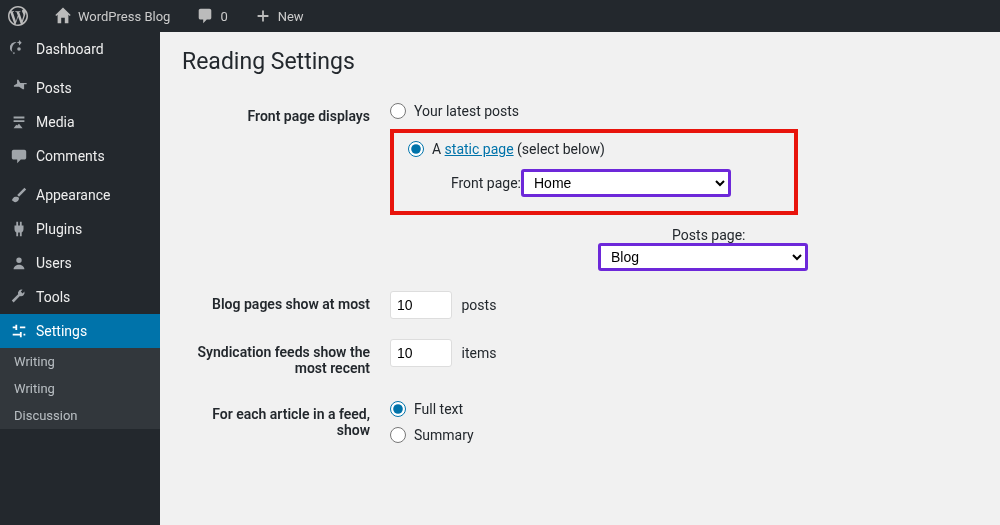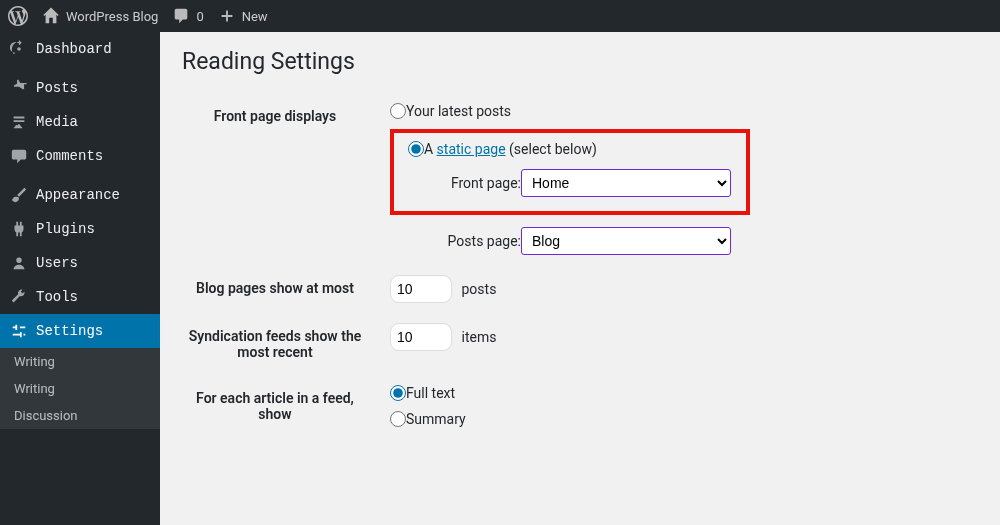--- a/index.html
+++ b/index.html
@@ -1,59 +1,59 @@
 <!DOCTYPE html>
 <html><head>
 <meta charset="utf-8">
 <style>
   * { box-sizing: border-box; margin: 0; padding: 0; }
   html, body { width: 1000px; height: 525px; font-family: -apple-system, BlinkMacSystemFont, "Segoe UI", Roboto, sans-serif; font-size: 13px; color: #23282d; overflow: hidden; background: #f1f1f1; }
   
   
-  .adminbar { height: 32px; background: #23282d; color: #ccc; display: flex; align-items: center; padding: 14px 8px; gap: 14px; font-size: 13px; }
+  .adminbar { height: 32px; background: #23282d; color: #ccc; display: flex; align-items: center; padding: 14px 8px; gap: 26px; font-size: 13px; }
   .adminbar .ab-item { display: flex; align-items: center; gap: 6px; cursor: pointer; }
   .adminbar svg { width: 18px; height: 18px; fill: #bbb; }
   .adminbar .wp-logo svg { width: 20px; height: 20px; }
 
   
   .wrap { display: flex; height: calc(525px - 32px); }
   
   
   .sidebar { width: 160px; background: #23282d; color: #eee; display: flex; flex-direction: column; }
-  .menu-item { display: flex; align-items: center; gap: 8px; padding: 8px 10px; font-size: 14px; color: #eee; cursor: pointer; font-family: Liberation Mono, monospace; }
+  .menu-item { display: flex; align-items: center; gap: 8px; padding: 8px 10px; font-size: 14px; color: #eee; cursor: pointer; }
   .menu-item svg { width: 18px; height: 18px; fill: #a0a5aa; flex-shrink: 0; }
   .menu-item.current { background: #0073aa; color: #fff; position: relative; }
   .menu-item.current svg { fill: #fff; }
   .menu-item.current::after { content: ""; position: absolute; right: -8px; top: 50%; transform: translateY(-50%); border: 8px solid transparent; border-right-color: #f1f1f1; }
   .menu-sep { height: 5px; }
   .submenu { background: #32373c; }
   .submenu .sub-item { padding: 6px 12px 6px 14px; font-size: 13px; color: rgba(240,245,250,.7); cursor: pointer; }
   .submenu .sub-item.current-sub { color: #fff; font-weight: 600; }
 
   
   .content { flex: 1; padding: 12px 20px 20px 20px; background: #f1f1f1; overflow: auto; }
   .content h1 { font-size: 23px; font-weight: 400; margin: 4px 0 18px 2px; color: #23282d; }
   
   table.form-table { width: 100%; border-collapse: collapse; }
-  table.form-table th { text-align: center; width: 200px; padding: 15px 10px 15px 0; vertical-align: top; font-size: 14px; font-weight: 600; color: #23282d; }
+  table.form-table th { text-align: right; width: 200px; padding: 15px 10px 15px 0; vertical-align: top; font-size: 14px; font-weight: 600; color: #23282d; }
   table.form-table td { padding: 10px 10px; vertical-align: top; font-size: 14px; }
   
-  .radio-row { display: flex; align-items: center; margin-bottom: 10px; }
+  .radio-row { display: flex; align-items: center; gap: 8px; margin-bottom: 10px; }
   .radio-row input[type=radio] { width: 16px; height: 16px; accent-color: #0073aa; }
   .radio-row label { font-size: 14px; }
   .radio-row a { color: #0073aa; text-decoration: underline; }
   
-  .highlight-box { border: 4px solid #e8140c; padding: 8px 14px 14px 14px; margin: 4px 0 10px 0; width: 360px; }
+  .highlight-box { border: 4px solid #e8140c; padding: 8px 14px 14px 14px; margin: 4px 0 10px 0; width: 408px; }
   
   .sub-select-row { display: flex; align-items: center; gap: 0; margin-top: 12px; padding-left: 28px; }
   .sub-select-row.no-indent { padding-left: 28px; }
   .sub-select-row label { width: 85px; text-align: right; font-size: 14px; }
-  .sub-select-row select { width: 210px; height: 28px; font-size: 14px; background: #fff; border: 1px solid #6d28d9; border-radius: 3px; padding: 2px 6px; }
-  
-  .small-input { width: 62px; height: 28px; border: 1px solid #ddd; border-radius: 9px; padding: 2px 6px; font-size: 14px; background: #fff; }
+  .sub-select-row select { width: 210px; height: 28px; font-size: 14px; background: #fff; border: 3px solid #6d28d9; border-radius: 3px; padding: 2px 6px; }
+  
+  .small-input { width: 62px; height: 28px; border: 1px solid #ddd; border-radius: 3px; padding: 2px 6px; font-size: 14px; background: #fff; }
   .inline-label { margin-left: 6px; }
 </style>
 </head>
 <body>
 
 <div class="adminbar">
   <div class="ab-item wp-logo">
     <svg viewBox="0 0 20 20">
         <path d="M10 0C4.48 0 0 4.48 0 10s4.48 10 10 10 10-4.48 10-10S15.52 0 10 0zM1.5 10c0-1.23.26-2.4.74-3.45L6.3 17.68C3.46 16.3 1.5 13.38 1.5 10zm8.5 8.5c-.83 0-1.64-.12-2.4-.35l2.55-7.4 2.6 7.15c.02.04.04.08.06.12-.88.3-1.83.48-2.81.48zm1.17-12.5c.5-.03.97-.08.97-.08.46-.05.4-.73-.05-.7 0 0-1.37.1-2.25.1-.83 0-2.22-.1-2.22-.1-.46-.03-.5.67-.06.7 0 0 .43.05.9.08l1.32 3.62-1.86 5.57L4.84 6c.5-.03.97-.08.97-.08.46-.05.4-.73-.05-.7 0 0-1.37.1-2.25.1h-.3C4.73 3.07 7.2 1.5 10 1.5c2.1 0 4 .8 5.44 2.1h-.1c-.8 0-1.35.68-1.35 1.42 0 .66.38 1.22.78 1.88.3.53.66 1.22.66 2.2 0 .68-.26 1.48-.6 2.58l-.8 2.65-2.87-8.33zM14.3 17.3l2.6-7.5c.48-1.2.64-2.17.64-3.03 0-.3-.02-.6-.06-.88 1.27 2.3 1.3 5.16.04 7.5-.74 1.4-1.87 2.55-3.22 3.3v.6z"></path>
       </svg>
@@ -164,21 +164,21 @@
               </label>
             </div>
             <div class="sub-select-row">
               <label>Front page:</label>
               <select>
                 <option>Home</option>
               </select>
             </div>
           </div>
 
-          <div class="sub-select-row no-indent" style="padding-left:46px;">
+          <div class="sub-select-row no-indent" style="padding-left:46px;flex-direction:column;">
             <label>Posts page:</label>
             <select>
               <option>Blog</option>
             </select>
           </div>
         </td>
       </tr>
 
       <tr>
         <th>Blog pages show at most</th>

